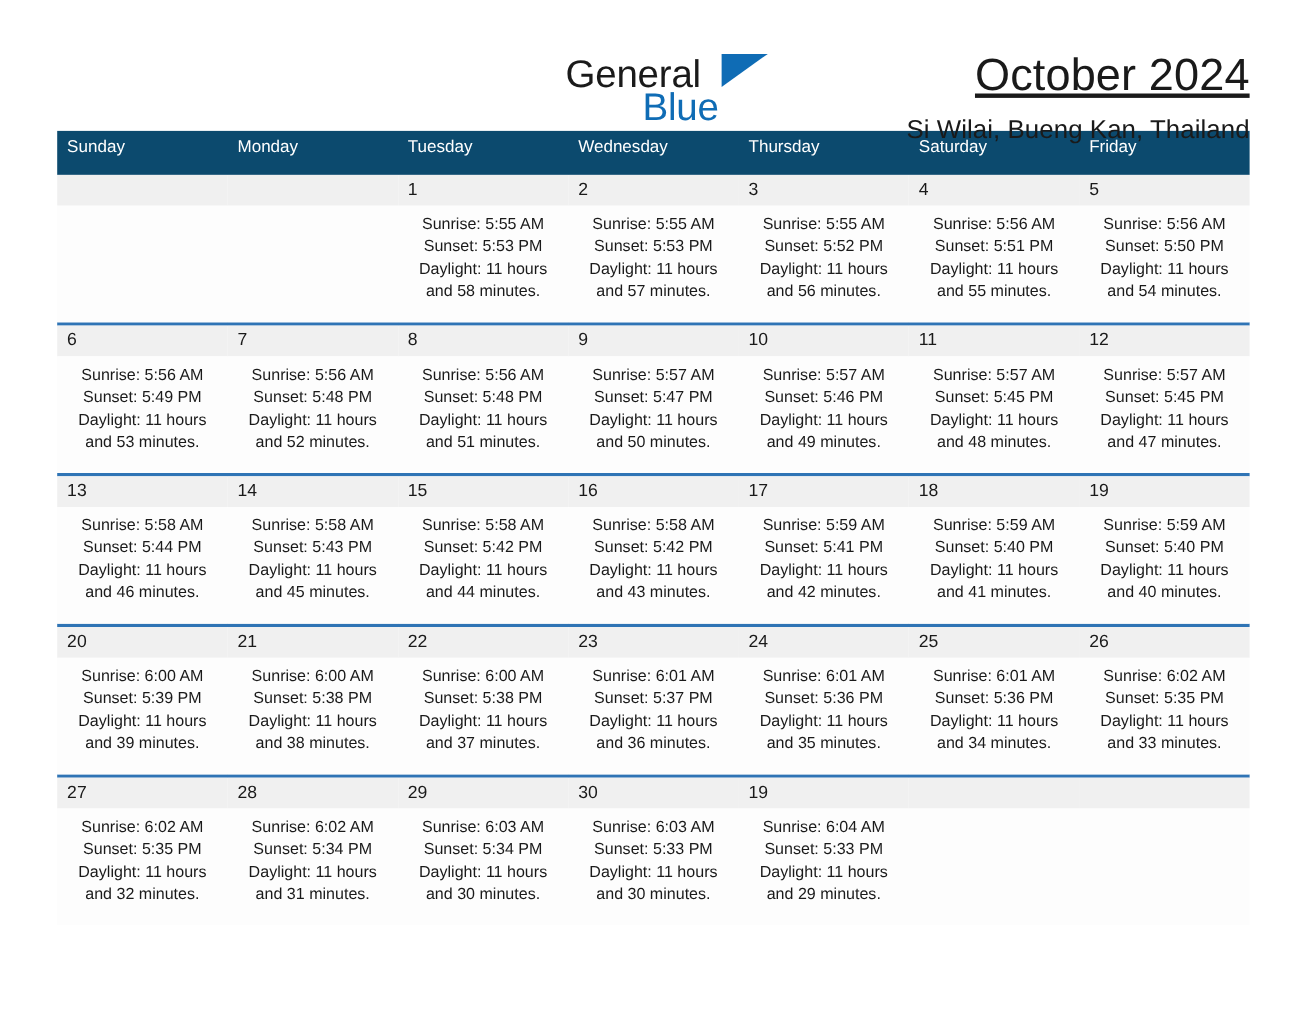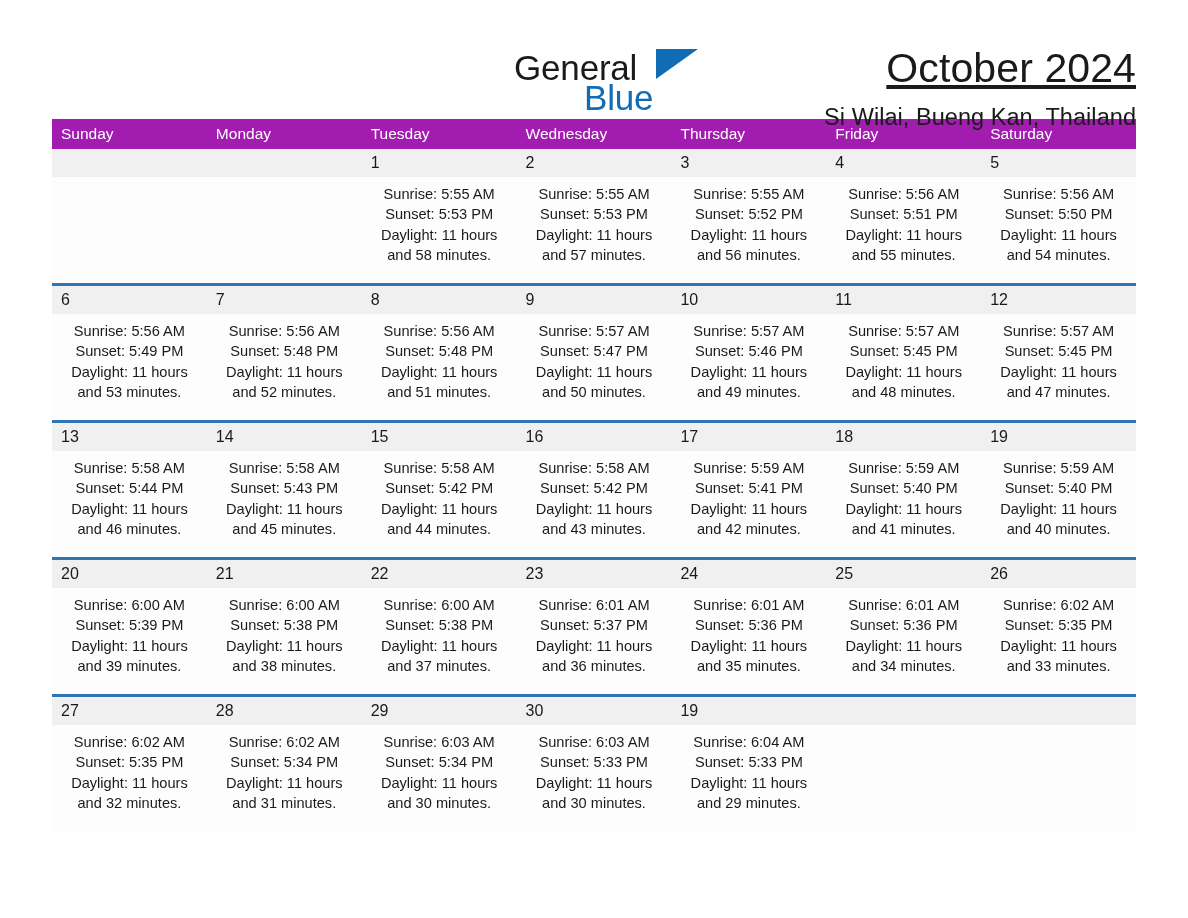--- a/index.html
+++ b/index.html
@@ -86,22 +86,22 @@
     letter-spacing: 0.05px;
   }
 
   
   .calendar {
     margin-top: 15px;
     width: 1084px;
   }
   .weekday-row {
     display: flex;
-    background: #a21caf;
-    height: 30px;
+    background: #0c4a6e;
+    height: 40px;
   }
   .weekday-cell {
     flex: 1 1 0;
     color: #ffffff;
     font-size: 15.5px;
     line-height: 30px;
     padding-left: 9px;
     box-sizing: border-box;
     white-space: nowrap;
   }
@@ -164,22 +164,22 @@
 
   </div>
 
   <div class="calendar">
     <div class="weekday-row" id="weekday-row">
         <div class="weekday-cell">Sunday</div>
         <div class="weekday-cell">Monday</div>
         <div class="weekday-cell">Tuesday</div>
         <div class="weekday-cell">Wednesday</div>
         <div class="weekday-cell">Thursday</div>
+        <div class="weekday-cell">Saturday</div>
         <div class="weekday-cell">Friday</div>
-        <div class="weekday-cell">Saturday</div>
       </div>
     <div id="weeks-container">
         <div class="week-row first">
           <div class="day-cell empty">
             <div class="day-number-band"></div>
             <div class="day-body">
               <div class="day-line"></div>
               <div class="day-line"></div>
               <div class="day-line"></div>
               <div class="day-line"></div>

